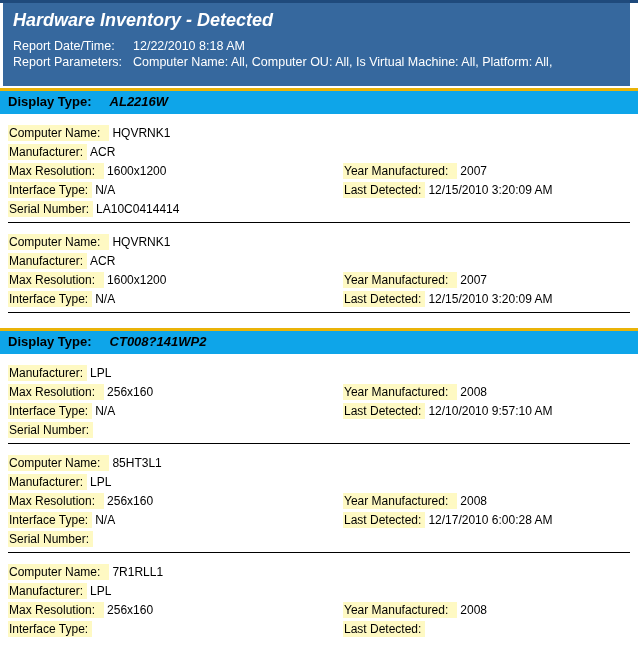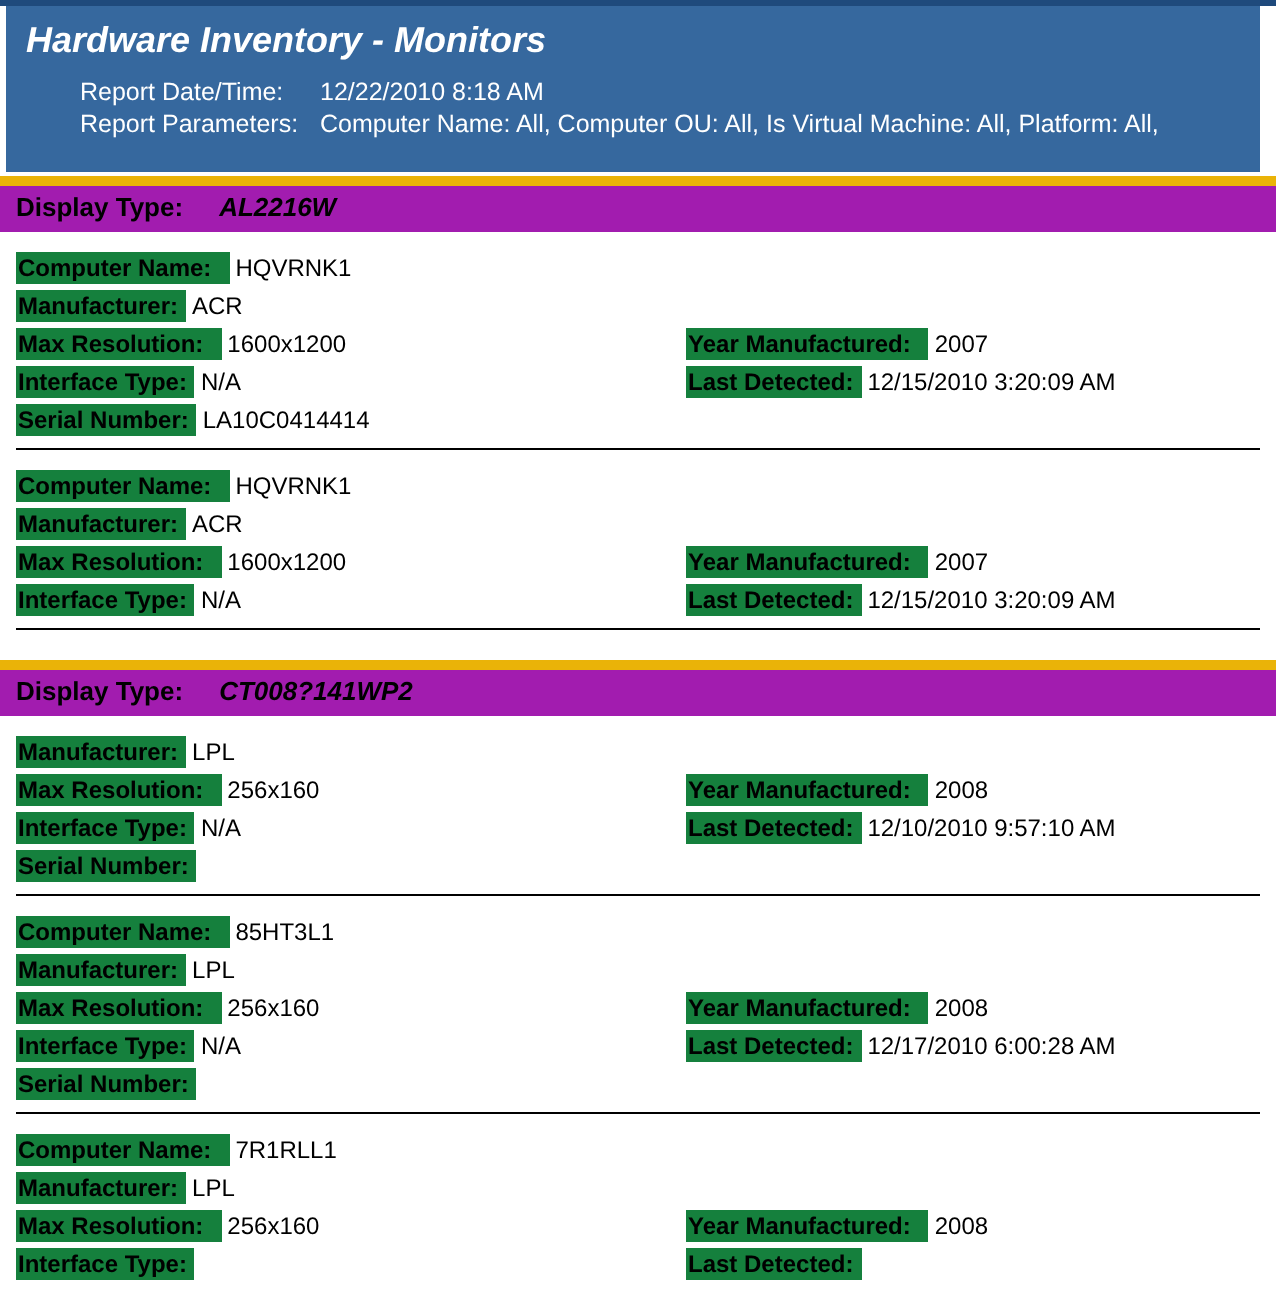--- a/index.html
+++ b/index.html
@@ -17,58 +17,58 @@
     background: #36689E;
     color: #ffffff;
     padding: 5px 6px 5px 10px;
     min-height: 83px;
   }
   .report-title {
     font-size: 18px; font-weight: bold; font-style: italic;
     letter-spacing: 0px; margin: 2px 0 7px 0;
   }
   .hdr-row { display: flex; font-size: 12.5px; line-height: 16px; }
-  .hdr-label { width: 120px; flex: 0 0 120px; margin-left: 27px; }
+  .hdr-label { width: 120px; flex: 0 0 120px; }
   .hdr-value { flex: 1; }
 
   .content-gap { height: 2px; }
 
   .section-bar {
-    border-top: 5px solid #eab308;
-    background: #a21caf;
+    border-top: 3px solid #eab308;
+    background: #0ea5e9;
     padding: 3px 8px 4px 8px;
     font-size: 13px; font-weight: bold;
     line-height: 16px;
   }
   .section-value { font-style: italic; margin-left: 18px; }
 
   .record { padding: 9px 8px 0 8px; }
   .frow { display: flex; height: 19px; }
   .cell-left { width: 335px; flex: 0 0 335px; }
   .cell-right { flex: 1; }
   .lbl {
-    background: #15803d;
-    font-weight: bold; font-size: 12px;
+    background: #fef9c3;
+    font-weight: normal; font-size: 12px;
     padding: 1px 4px 1px 1px;
     white-space: nowrap;
   }
   .lbl.wide { padding-right: 9px; }
   .val { font-size: 12px; margin-left: 3px; white-space: nowrap; margin-top: 12px; }
   .sep {
     border: none; border-top: 1px solid #000;
     margin: 4px 8px 0 8px; height: 0;
   }
 </style>
 </head>
 <body>
 
 <div class="top-line"></div>
 
 <div class="report-header">
-  <div class="report-title">Hardware Inventory - Monitors</div>
+  <div class="report-title">Hardware Inventory - Detected</div>
   <div class="hdr-row">
     <div class="hdr-label">Report Date/Time:</div>
     <div class="hdr-value">12/22/2010 8:18 AM</div>
   </div>
   <div class="hdr-row">
     <div class="hdr-label">Report Parameters:</div>
     <div class="hdr-value">
       <div>Computer Name:  All, Computer OU:  All, Is Virtual Machine:  All, Platform:  All,</div>
     </div>
   </div>

